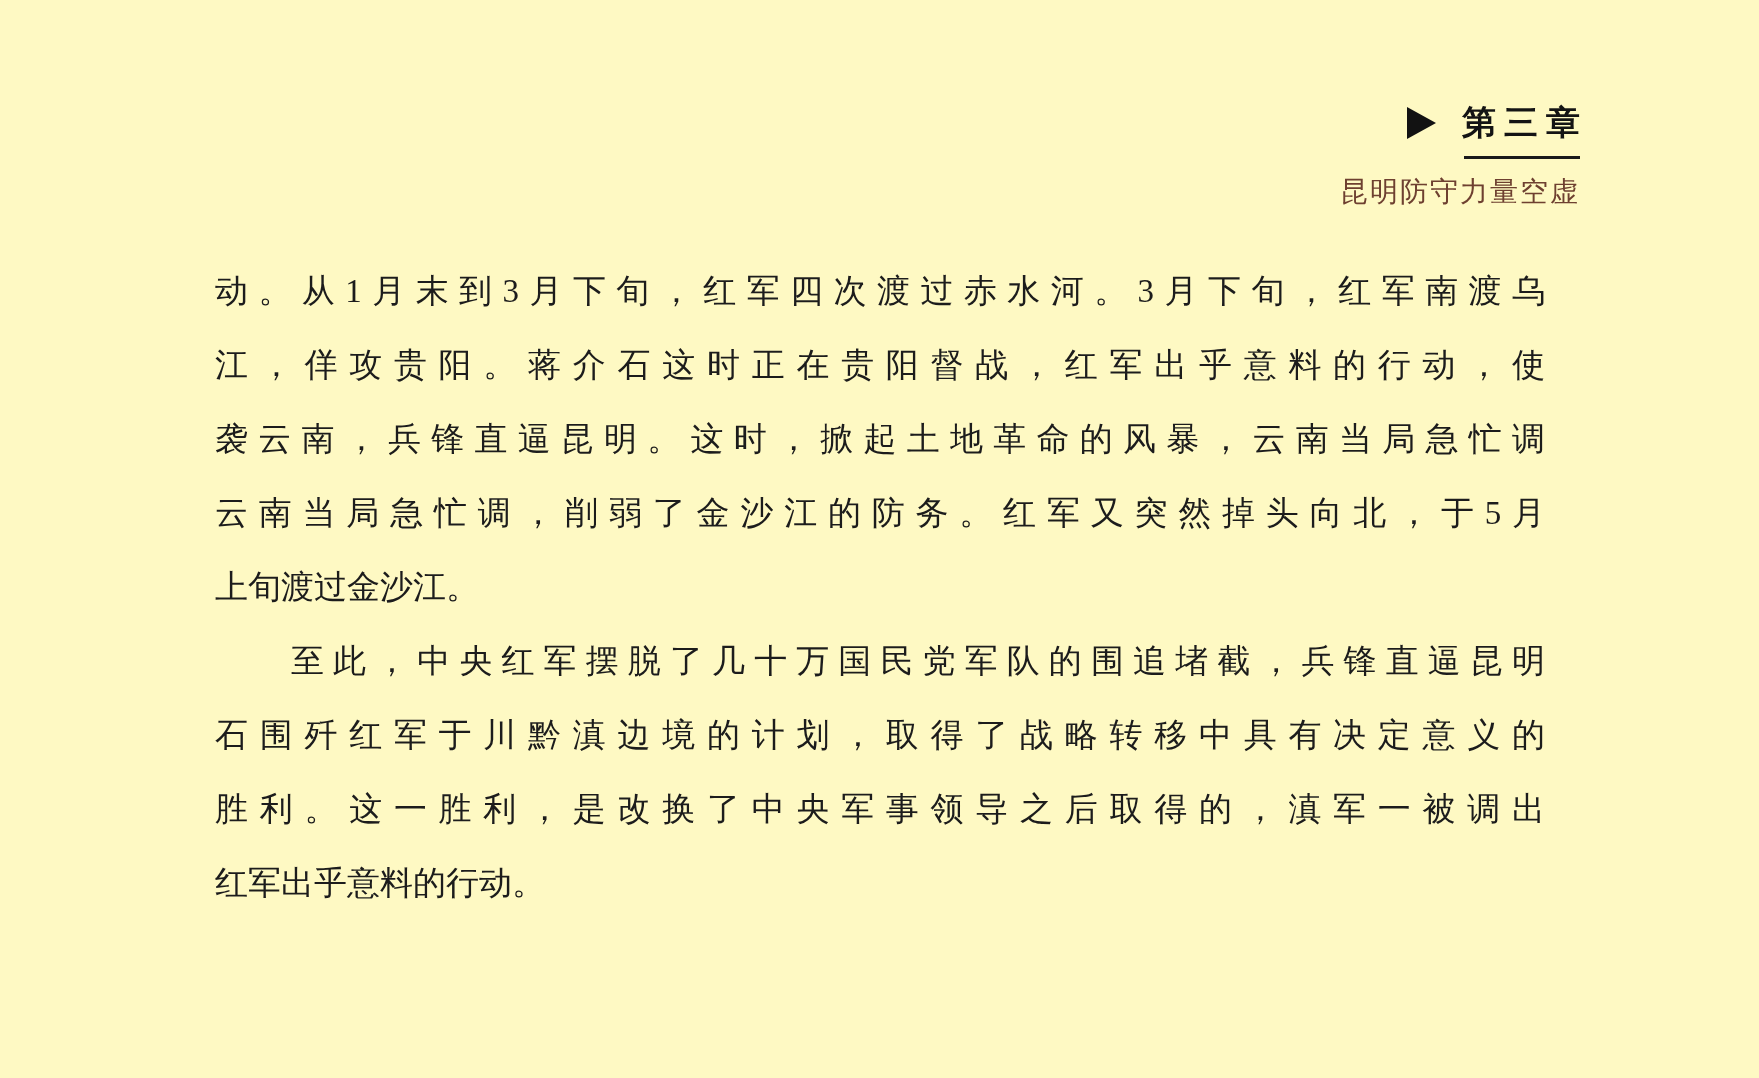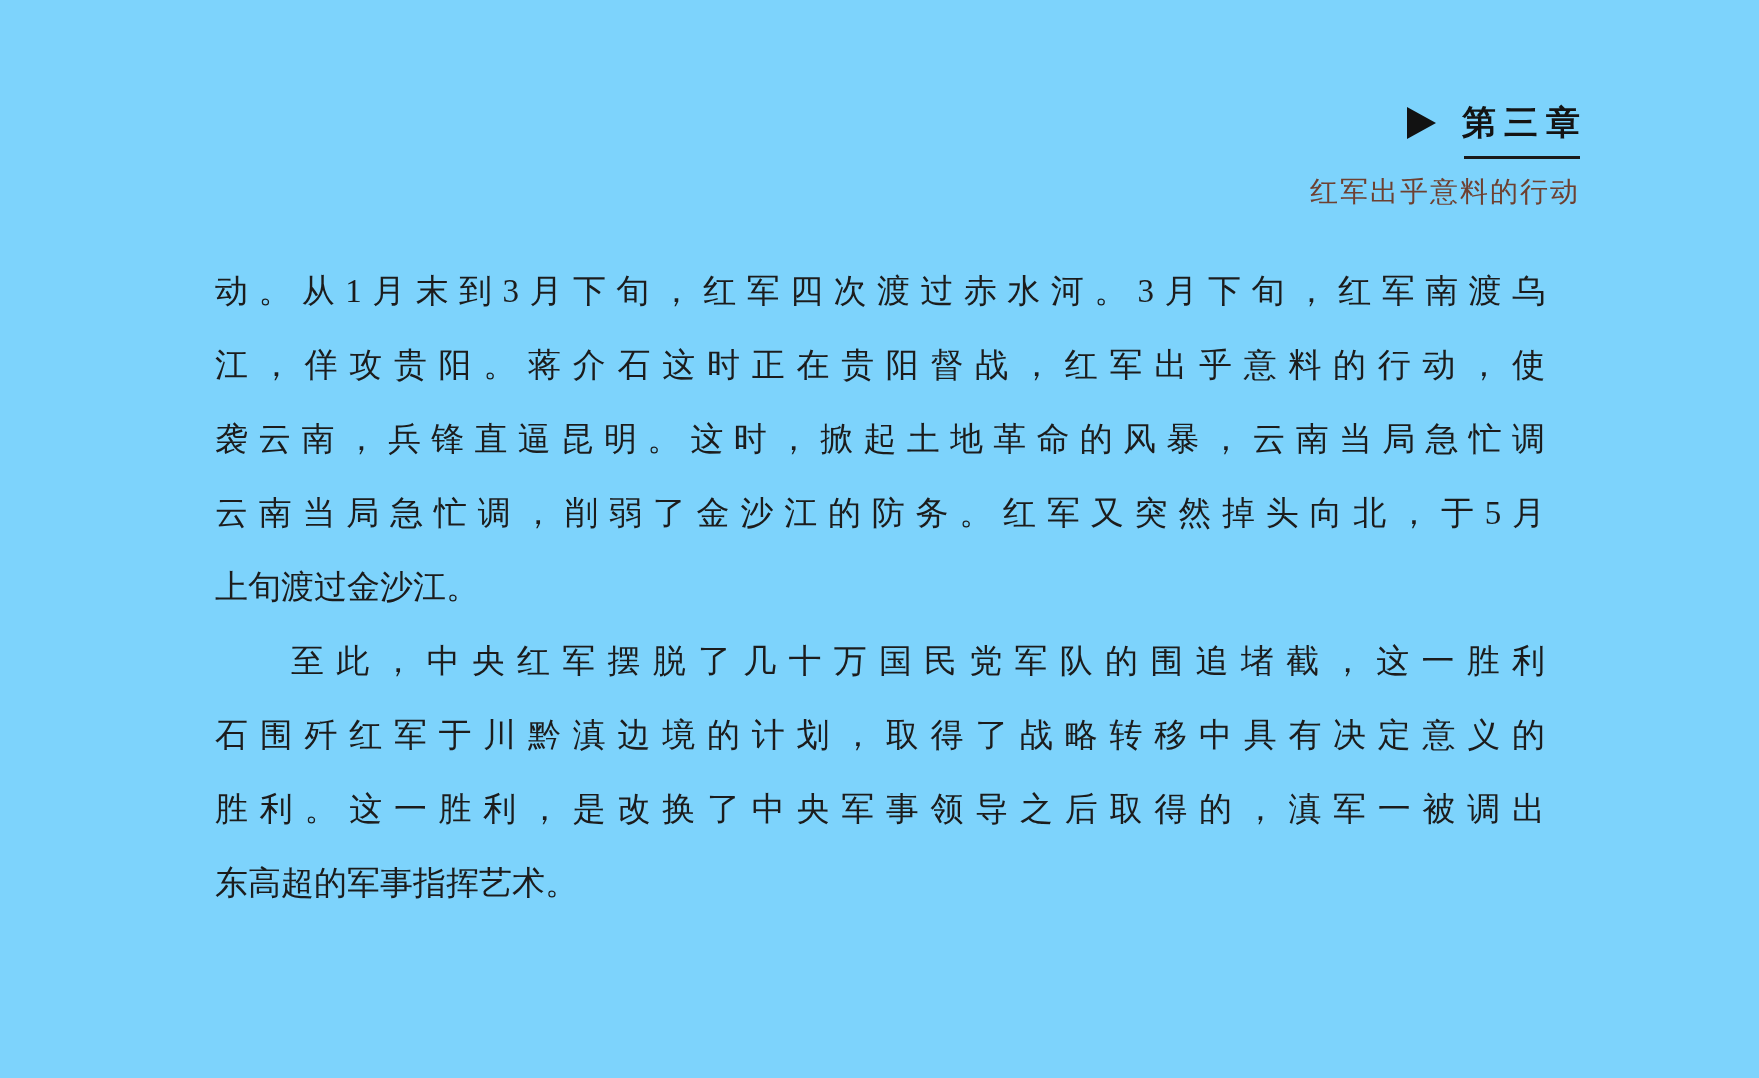--- a/index.html
+++ b/index.html
@@ -4,21 +4,21 @@
 <style>
   html, body {
     margin: 0;
     padding: 0;
     background: #ffffff;
   }
   .page {
     position: relative;
     width: 1759px;
     height: 1078px;
-    background: #7dd3fc;
+    background: #fef9c3;
     overflow: hidden;
     font-family: "Liberation Serif", "DejaVu Serif", serif;
     color: #1c1c1c;
   }
 
   
   .chapter-header {
     position: absolute;
     top: 100px;
     right: 179px;
@@ -94,28 +94,28 @@
 <body>
 
 <div class="page">
 
   <header class="chapter-header">
     <div class="chapter-title-row">
       <span class="tri"></span>
       <span class="chapter-title">第三章</span>
     </div>
     <div class="chapter-rule"></div>
-    <div class="chapter-subtitle">红军出乎意料的行动</div>
+    <div class="chapter-subtitle">昆明防守力量空虚</div>
   </header>
 
   <main class="body-text">
     <p class="line">动。从1月末到3月下旬，红军四次渡过赤水河。3月下旬，红军南渡乌</p>
     <p class="line">江，佯攻贵阳。蒋介石这时正在贵阳督战，红军出乎意料的行动，使</p>
     <p class="line">袭云南，兵锋直逼昆明。这时，掀起土地革命的风暴，云南当局急忙调</p>
     <p class="line">云南当局急忙调，削弱了金沙江的防务。红军又突然掉头向北，于5月</p>
     <p class="line short">上旬渡过金沙江。</p>
-    <p class="line indent">至此，中央红军摆脱了几十万国民党军队的围追堵截，这一胜利</p>
+    <p class="line indent">至此，中央红军摆脱了几十万国民党军队的围追堵截，兵锋直逼昆明</p>
     <p class="line">石围歼红军于川黔滇边境的计划，取得了战略转移中具有决定意义的</p>
     <p class="line">胜利。这一胜利，是改换了中央军事领导之后取得的，滇军一被调出</p>
-    <p class="line short">东高超的军事指挥艺术。</p>
+    <p class="line short">红军出乎意料的行动。</p>
   </main>
 
 </div>
 
 </body></html>

